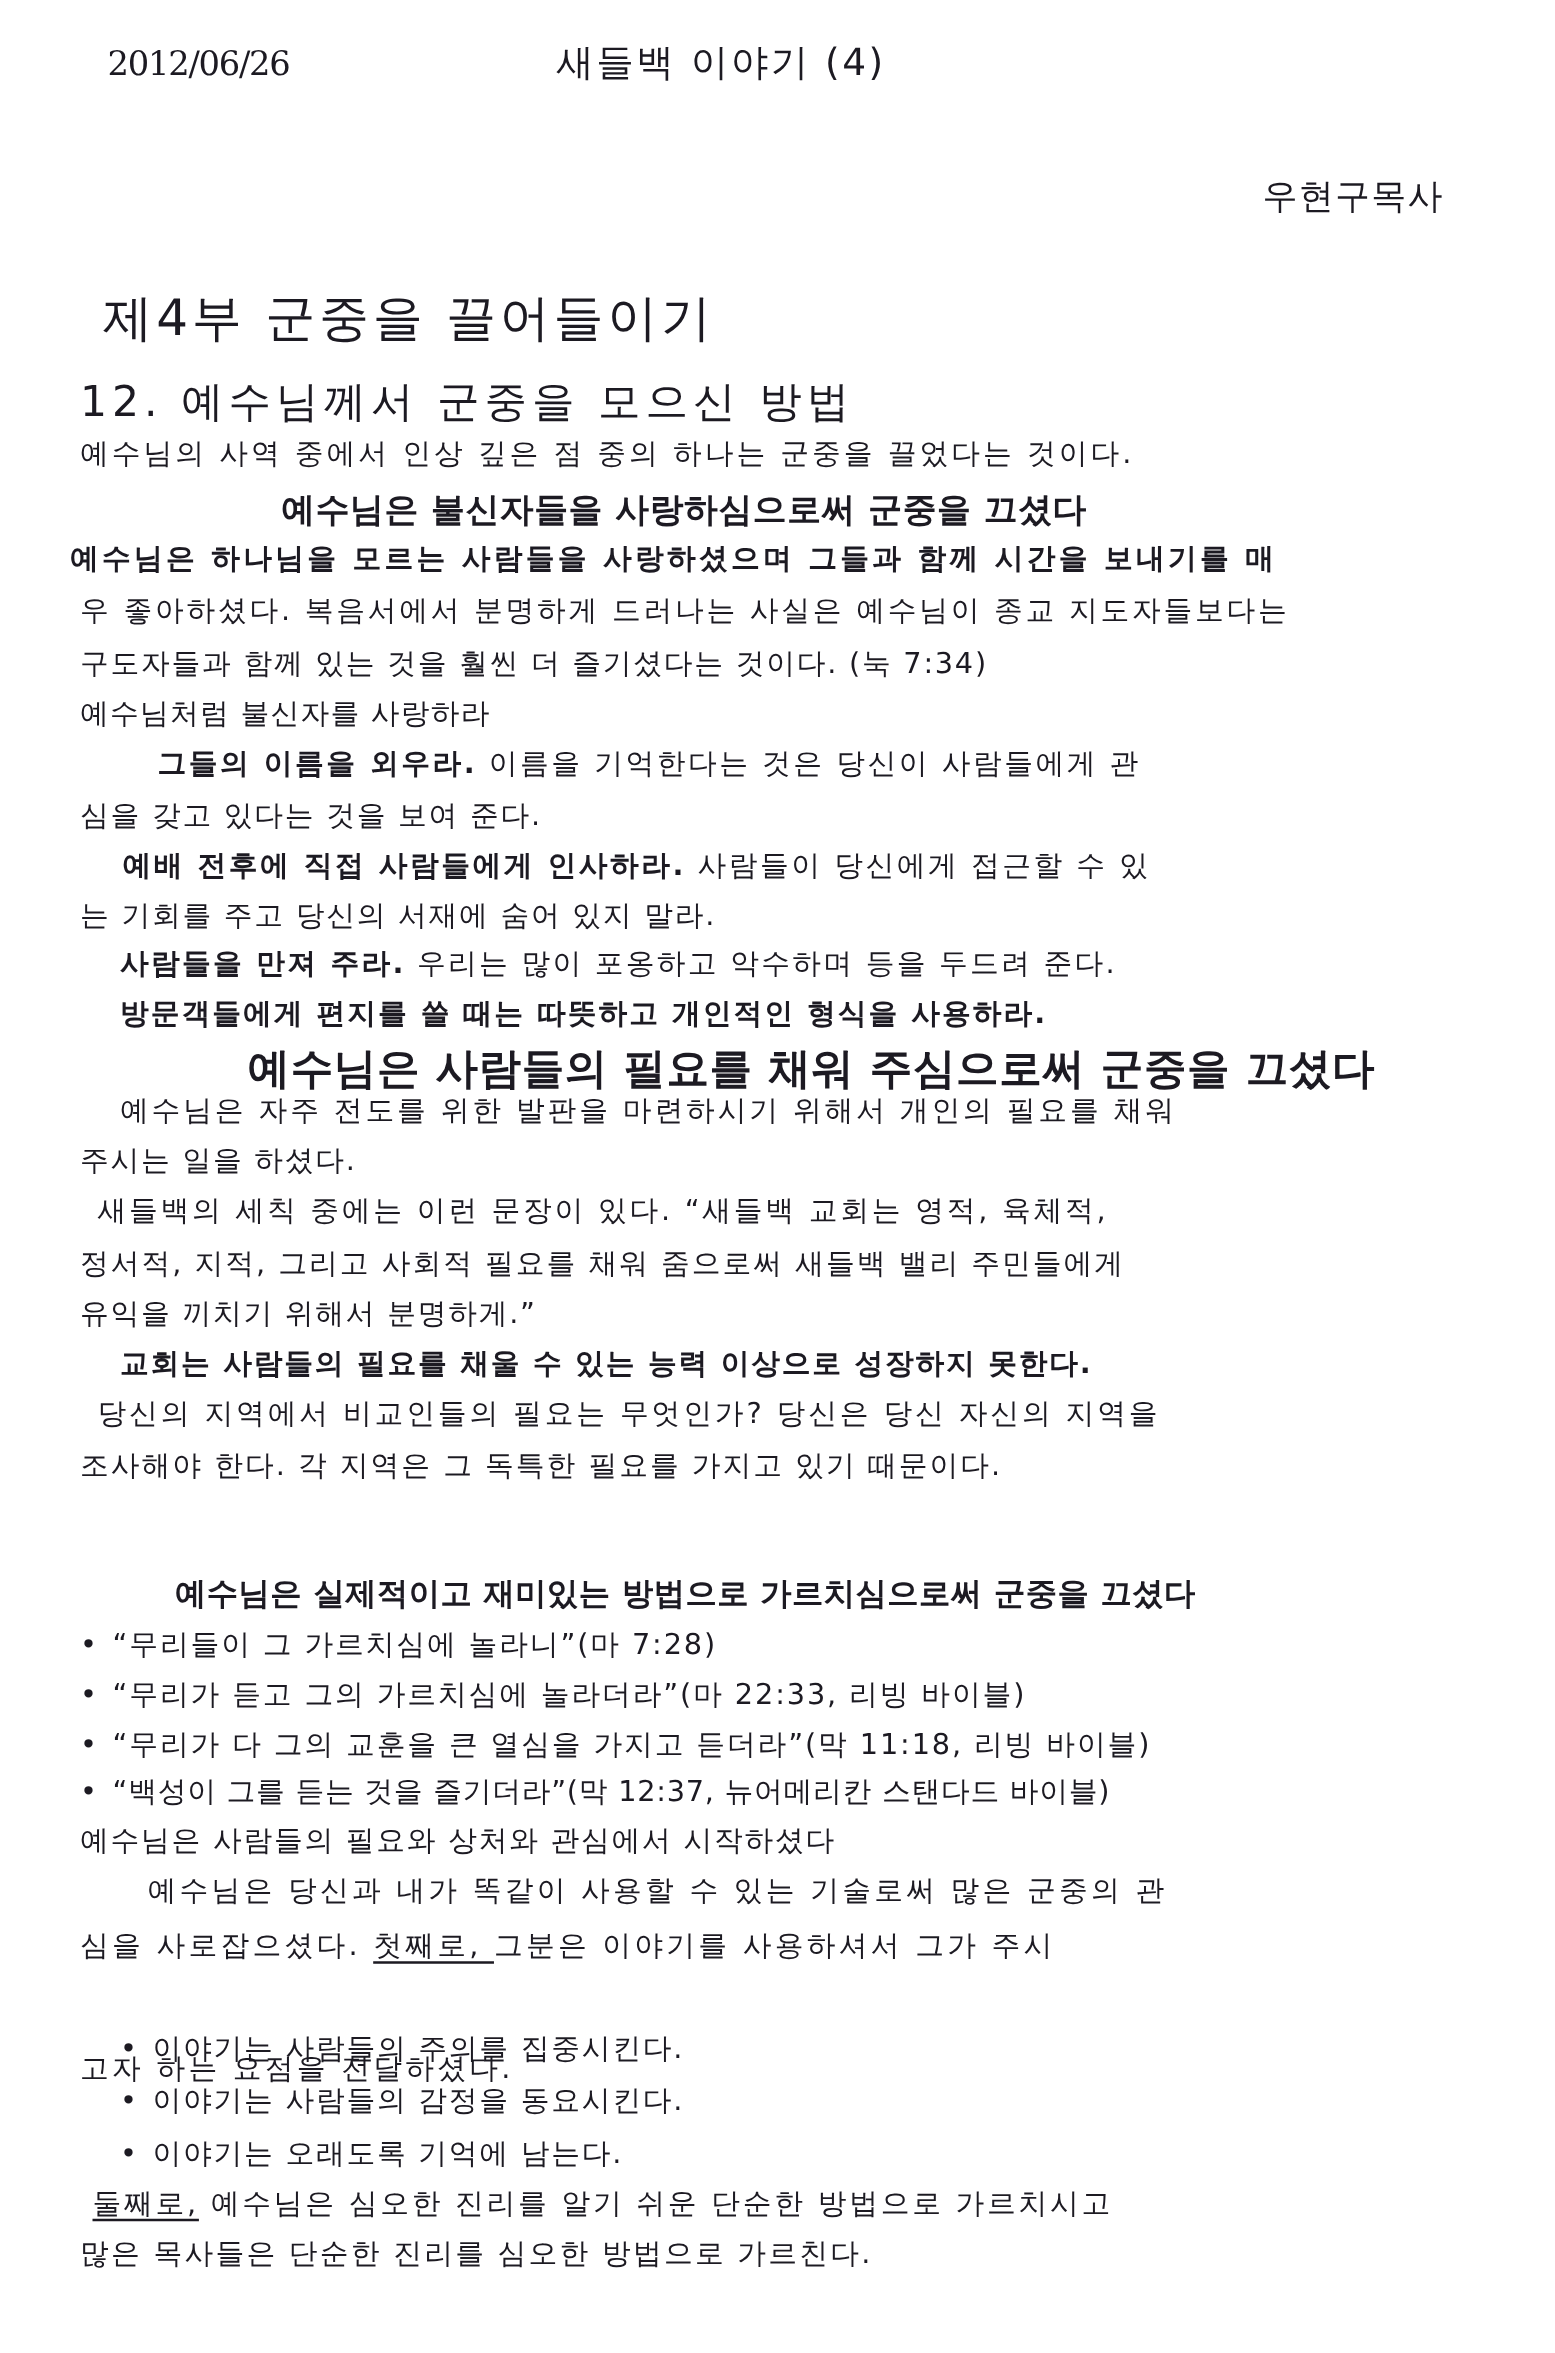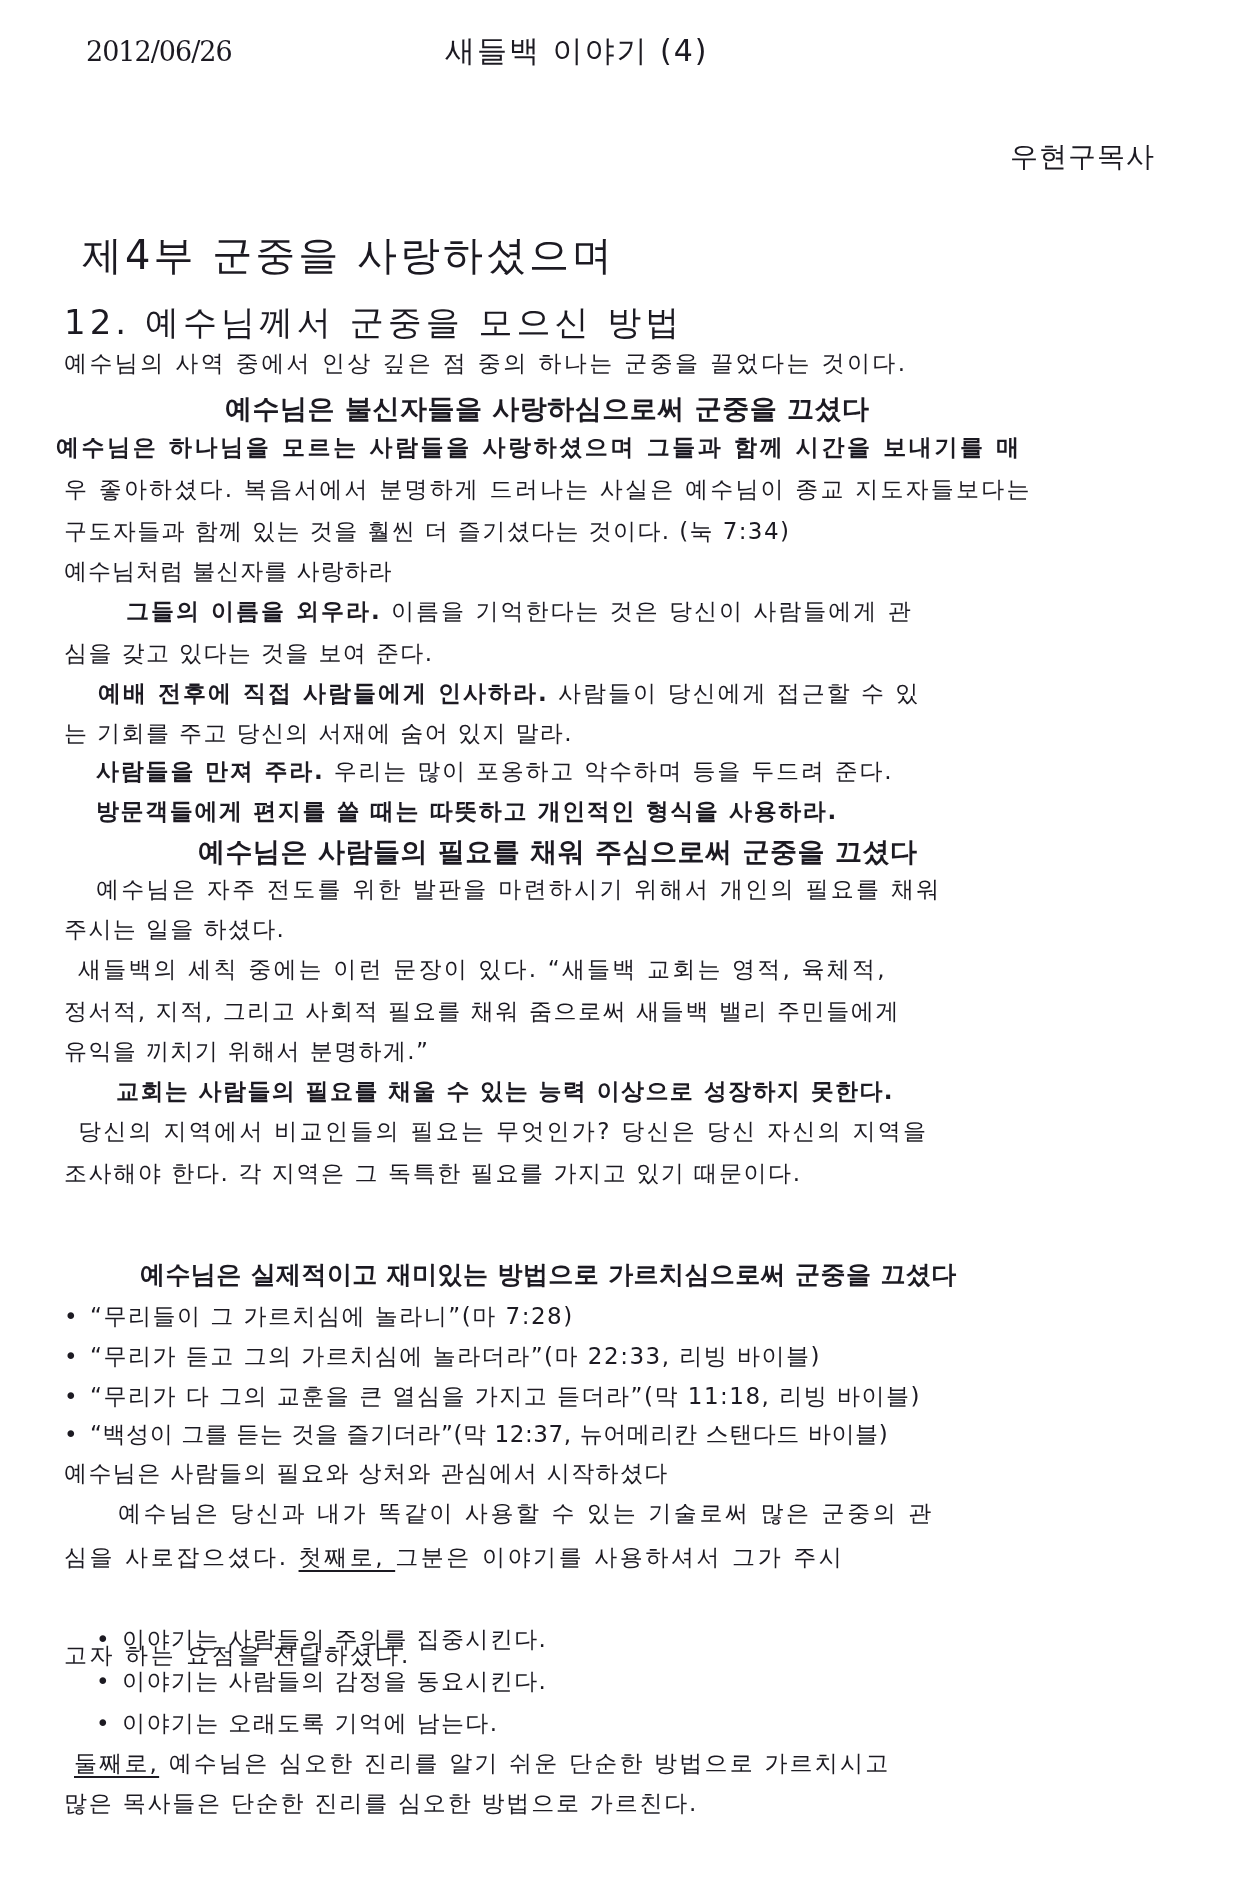--- a/index.html
+++ b/index.html
@@ -12,21 +12,21 @@
   .u { text-decoration:underline; text-underline-offset:5px; text-decoration-thickness:2px; }
   .bullet { display:inline-block; width:26px; }
 </style>
 </head>
 <body>
 
 <div class="ln serif" style="left:86px; top:38px; font-size:27px; letter-spacing:-1px;">2012/06/26</div>
 <div class="ln" style="left:445px; top:36px; font-size:30px; letter-spacing:2px;">새들백 이야기 (4)</div>
 <div class="ln" style="left:1010px; top:143px; font-size:28px; letter-spacing:1px;">우현구목사</div>
 
-<div class="ln" style="left:82px; top:235px; font-size:40px; letter-spacing:3px;">제4부 군중을 사랑하셨으며</div>
+<div class="ln" style="left:82px; top:235px; font-size:40px; letter-spacing:3px;">제4부 군중을 끌어들이기</div>
 
 <div class="ln" style="left:64px; top:305px; font-size:34px; letter-spacing:4px;">12. 예수님께서 군중을 모으신 방법</div>
 
 <div class="ln body-text" style="left:64px; top:352px; letter-spacing:2.4px;">예수님의 사역 중에서 인상 깊은 점 중의 하나는 군중을 끌었다는 것이다.</div>
 
 <div class="ln bold" style="left:225px; top:395px; font-size:27px; letter-spacing:0.5px;">예수님은 불신자들을 사랑하심으로써 군중을 끄셨다</div>
 
 <div class="ln body-text" style="left:56px; top:436px; letter-spacing:2.6px;font-weight:bold;"> 예수님은 하나님을 모르는 사람들을 사랑하셨으며 그들과 함께 시간을 보내기를 매</div>
 <div class="ln body-text" style="left:64px; top:478px; letter-spacing:2.2px;">우 좋아하셨다. 복음서에서 분명하게 드러나는 사실은 예수님이 종교 지도자들보다는</div>
 <div class="ln body-text" style="left:64px; top:520px; letter-spacing:1.4px;">구도자들과 함께 있는 것을 훨씬 더 즐기셨다는 것이다. (눅 7:34)</div>
@@ -41,29 +41,29 @@
   <span class="bold">예배 전후에 직접 사람들에게 인사하라.</span><span>  사람들이 당신에게 접근할 수 있</span>
 </div>
 <div class="ln body-text" style="left:64px; top:722px; letter-spacing:1.4px;">는 기회를 주고 당신의 서재에 숨어 있지 말라.</div>
 
 <div class="ln body-text" style="left:96px; top:760px; letter-spacing:1.8px;">
   <span class="bold">사람들을 만져 주라.</span><span>  우리는 많이 포옹하고 악수하며 등을 두드려 준다.</span>
 </div>
 
 <div class="ln body-text bold" style="left:96px; top:800px; letter-spacing:1.6px;">방문객들에게 편지를 쓸 때는 따뜻하고 개인적인 형식을 사용하라.</div>
 
-<div class="ln bold" style="left:198px; top:838px; font-size:27px; letter-spacing:0.5px;text-align:center;">예수님은 사람들의 필요를 채워 주심으로써 군중을 끄셨다</div>
+<div class="ln bold" style="left:198px; top:838px; font-size:34px; letter-spacing:0.5px;text-align:center;">예수님은 사람들의 필요를 채워 주심으로써 군중을 끄셨다</div>
 <div class="ln body-text" style="left:96px; top:878px; letter-spacing:2.3px;">예수님은 자주 전도를 위한 발판을 마련하시기 위해서 개인의 필요를 채워</div>
 <div class="ln body-text bold" style="left:64px; top:918px; letter-spacing:1.4px; font-weight:normal;">주시는 일을 하셨다.</div>
 
 <div class="ln body-text" style="left:78px; top:958px; letter-spacing:2.2px;">새들백의 세칙 중에는 이런 문장이 있다.  “새들백 교회는 영적, 육체적,</div>
 <div class="ln body-text" style="left:64px; top:1000px; letter-spacing:1.6px;">정서적, 지적, 그리고 사회적 필요를 채워 줌으로써 새들백 밸리 주민들에게</div>
 <div class="ln body-text" style="left:64px; top:1040px; letter-spacing:1.4px;">유익을 끼치기 위해서 분명하게.”</div>
 
-<div class="ln body-text" style="left:96px; top:1080px; letter-spacing:1.4px; font-weight:600;margin-left:20px;">교회는 사람들의 필요를 채울 수 있는 능력 이상으로 성장하지 못한다.</div>
+<div class="ln body-text" style="left:96px; top:1080px; letter-spacing:1.4px; font-weight:600;">교회는 사람들의 필요를 채울 수 있는 능력 이상으로 성장하지 못한다.</div>
 
 <div class="ln body-text" style="left:78px; top:1120px; letter-spacing:2.3px;">당신의 지역에서 비교인들의 필요는 무엇인가? 당신은 당신 자신의 지역을</div>
 <div class="ln body-text" style="left:64px; top:1162px; letter-spacing:1.6px;">조사해야 한다. 각 지역은 그 독특한 필요를 가지고 있기 때문이다.</div>
 
 <div class="ln bold" style="left:140px; top:1262px; font-size:25px; letter-spacing:0.4px;">예수님은 실제적이고 재미있는 방법으로 가르치심으로써 군중을 끄셨다</div>
 
 <div class="ln body-text" style="left:64px; top:1305px;">
   <span class="bullet">•</span><span>“무리들이 그 가르치심에 놀라니”(마 7:28)</span>
 </div>
 <div class="ln body-text" style="left:64px; top:1345px;">

